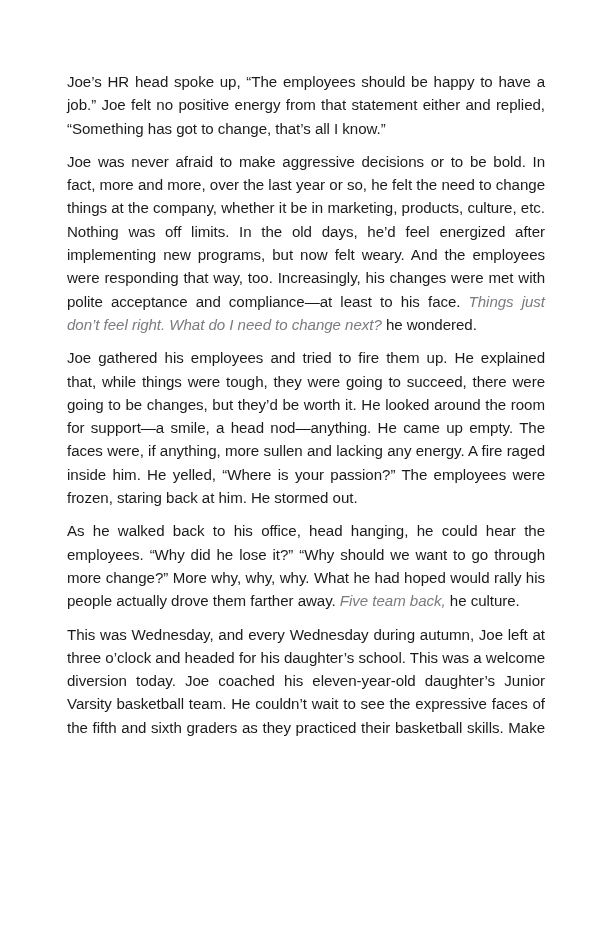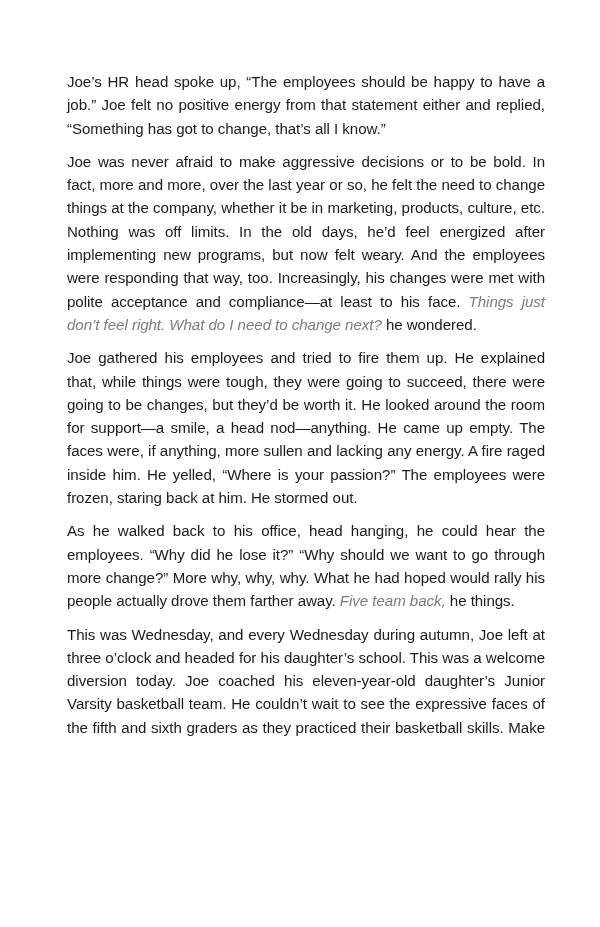--- a/index.html
+++ b/index.html
@@ -77,21 +77,21 @@
 
     <p class="para">
       <span>Joe was never afraid to make aggressive decisions or to be bold. In fact, more and more, over the last year or so, he felt the need to change things at the company, whether it be in marketing, products, culture, etc. Nothing was off limits. In the old days, he’d feel energized after implementing new programs, but now felt weary. And the employees were responding that way, too. Increasingly, his changes were met with polite acceptance and compliance—at least to his face. </span><span class="thought">Things just don’t feel right. What do I need to change next?</span><span> he wondered.</span>
     </p>
 
     <p class="para">
       <span>Joe gathered his employees and tried to fire them up. He explained that, while things were tough, they were going to succeed, there were going to be changes, but they’d be worth it. He looked around the room for support—a smile, a head nod—anything. He came up empty. The faces were, if anything, more sullen and lacking any energy. A fire raged inside him. He yelled, “Where is your passion?” The employees were frozen, staring back at him. He stormed out.</span>
     </p>
 
     <p class="para">
-      <span>As he walked back to his office, head hanging, he could hear the employees. “Why did he lose it?” “Why should we want to go through more change?” More why, why, why. What he had hoped would rally his people actually drove them farther away. </span><span class="thought">Five team back,</span><span> he things.</span>
+      <span>As he walked back to his office, head hanging, he could hear the employees. “Why did he lose it?” “Why should we want to go through more change?” More why, why, why. What he had hoped would rally his people actually drove them farther away. </span><span class="thought">Five team back,</span><span> he culture.</span>
     </p>
 
     <p class="para">
       <span>This was Wednesday, and every Wednesday during autumn, Joe left at three o’clock and headed for his daughter’s school. This was a welcome diversion today. Joe coached his eleven-year-old daughter’s Junior Varsity basketball team. He couldn’t wait to see the expressive faces of the fifth and sixth graders as they practiced their basketball skills. Make no mistake, his daughter’s team was no world-beater—they had never won a game in the school’s</span>
     </p>
   </div>
 
   <div class="folio">6</div>
 
 </div>

